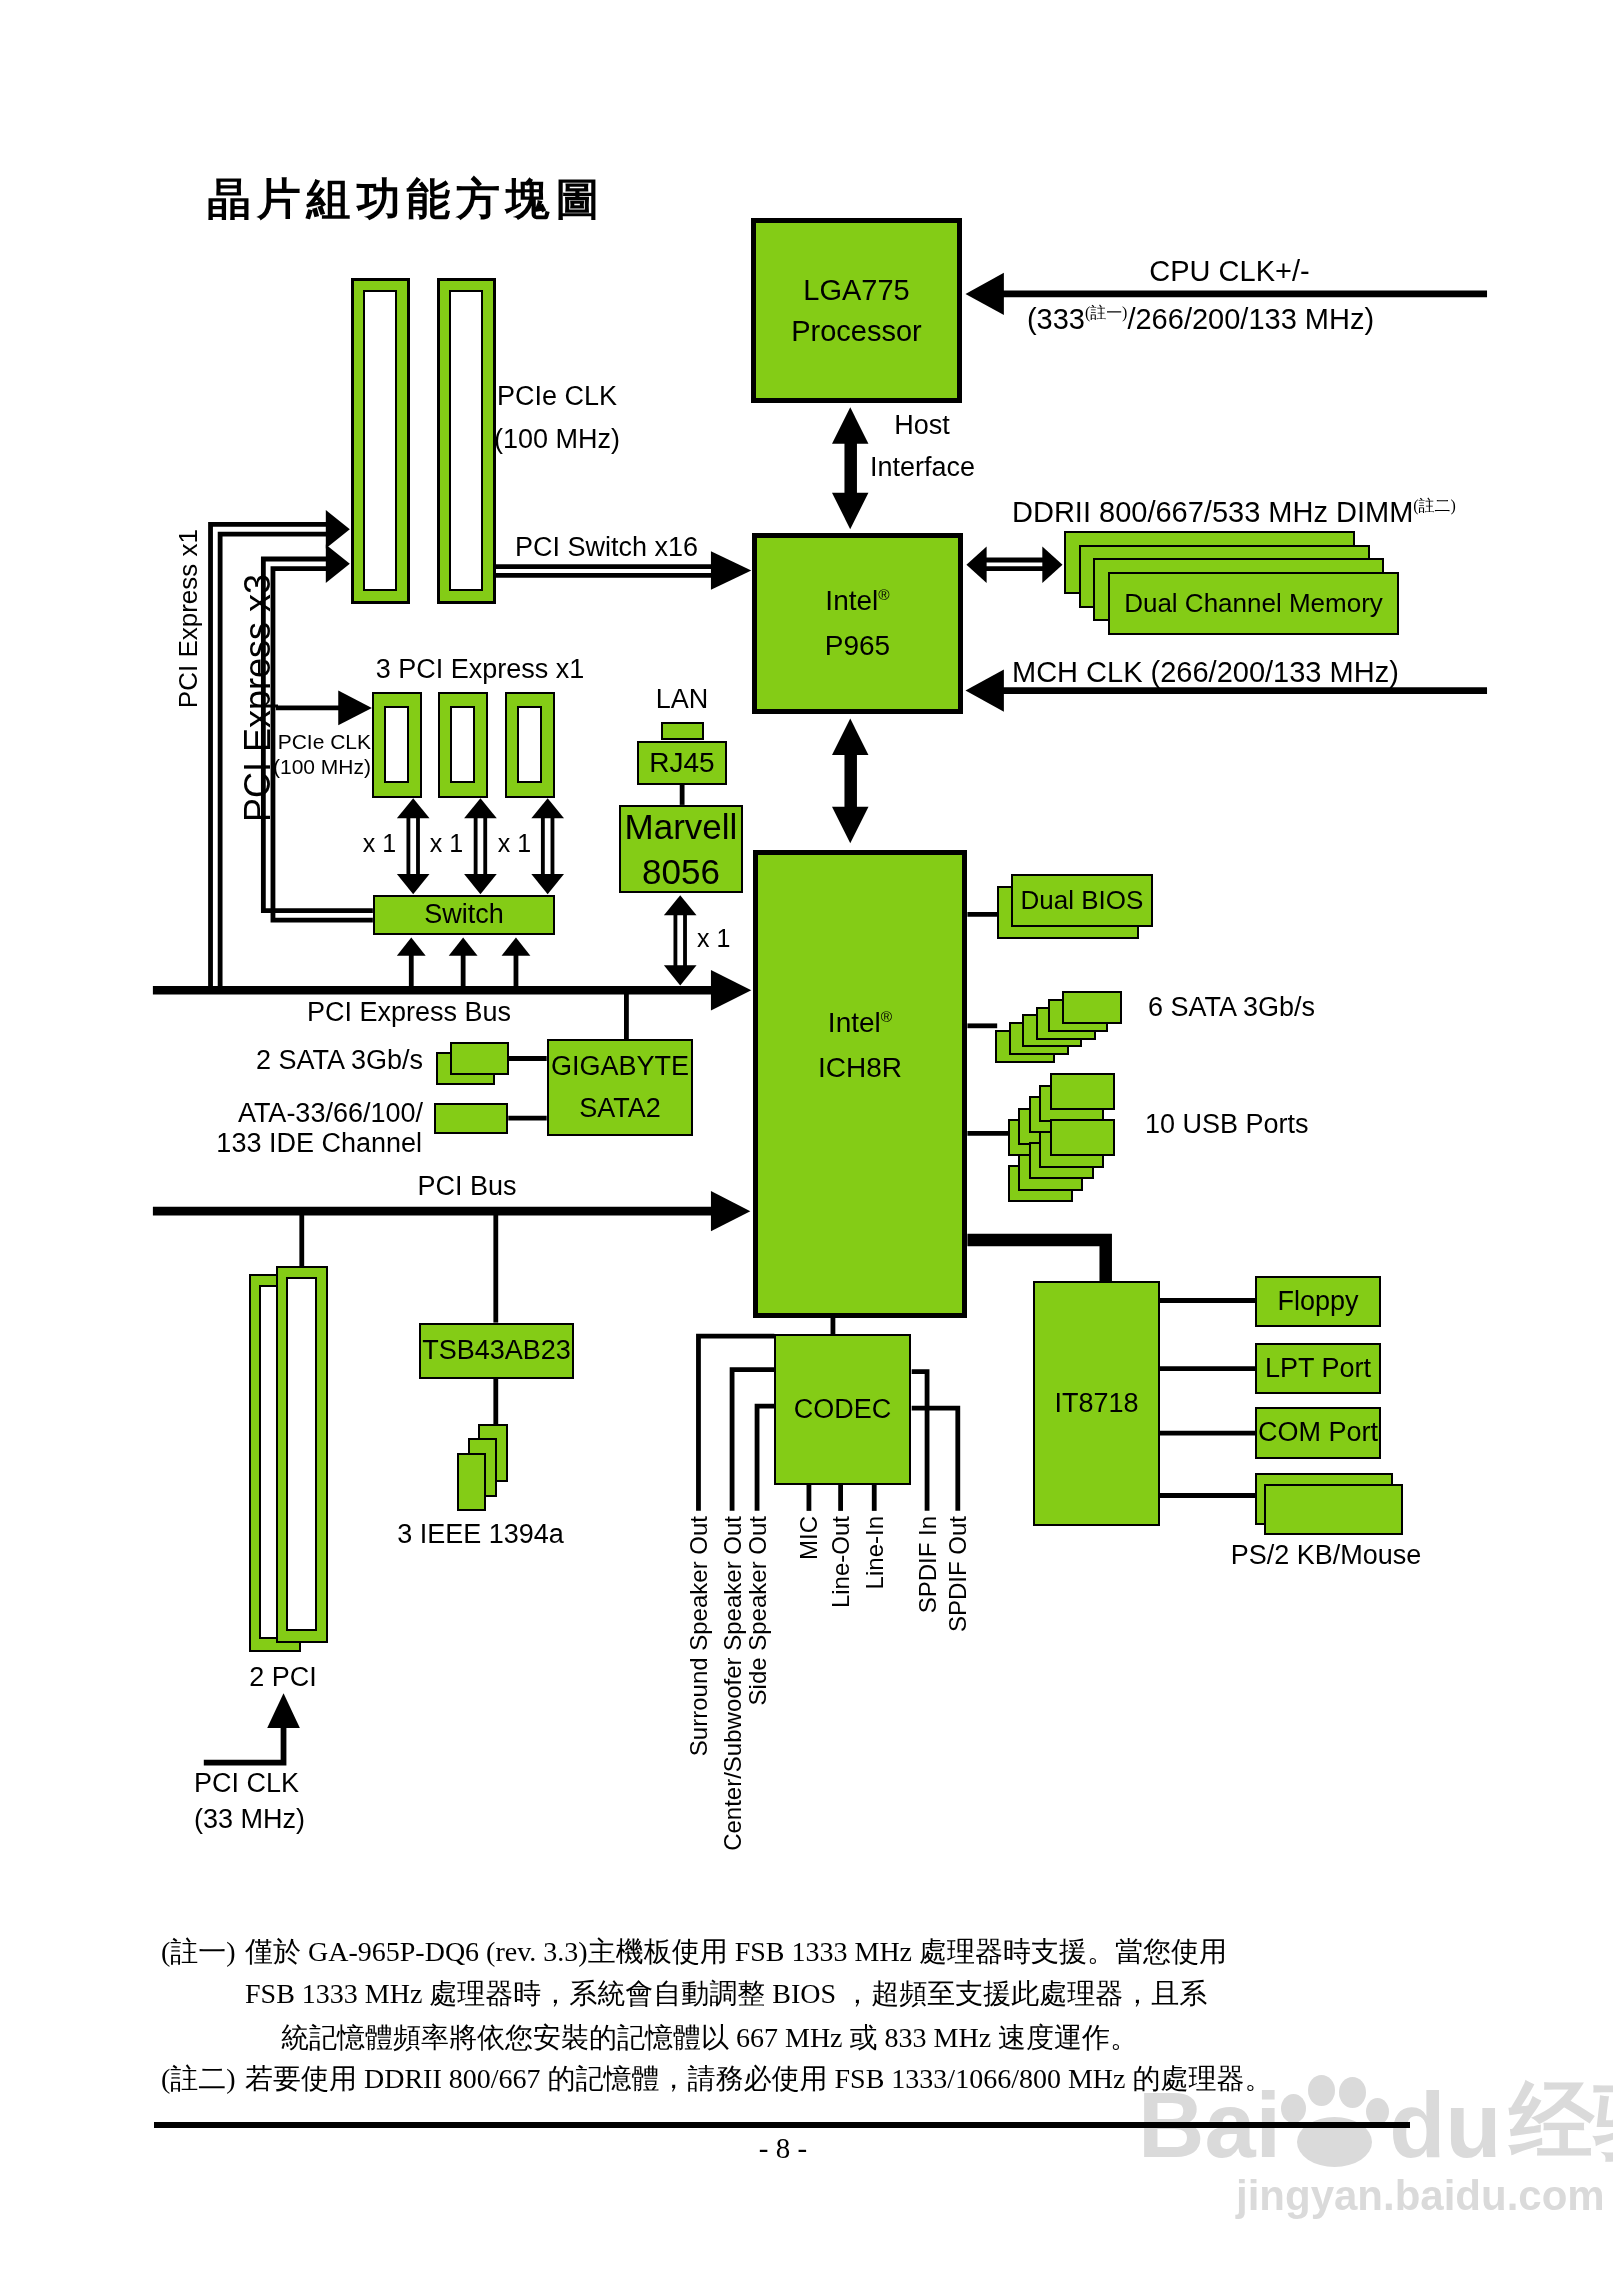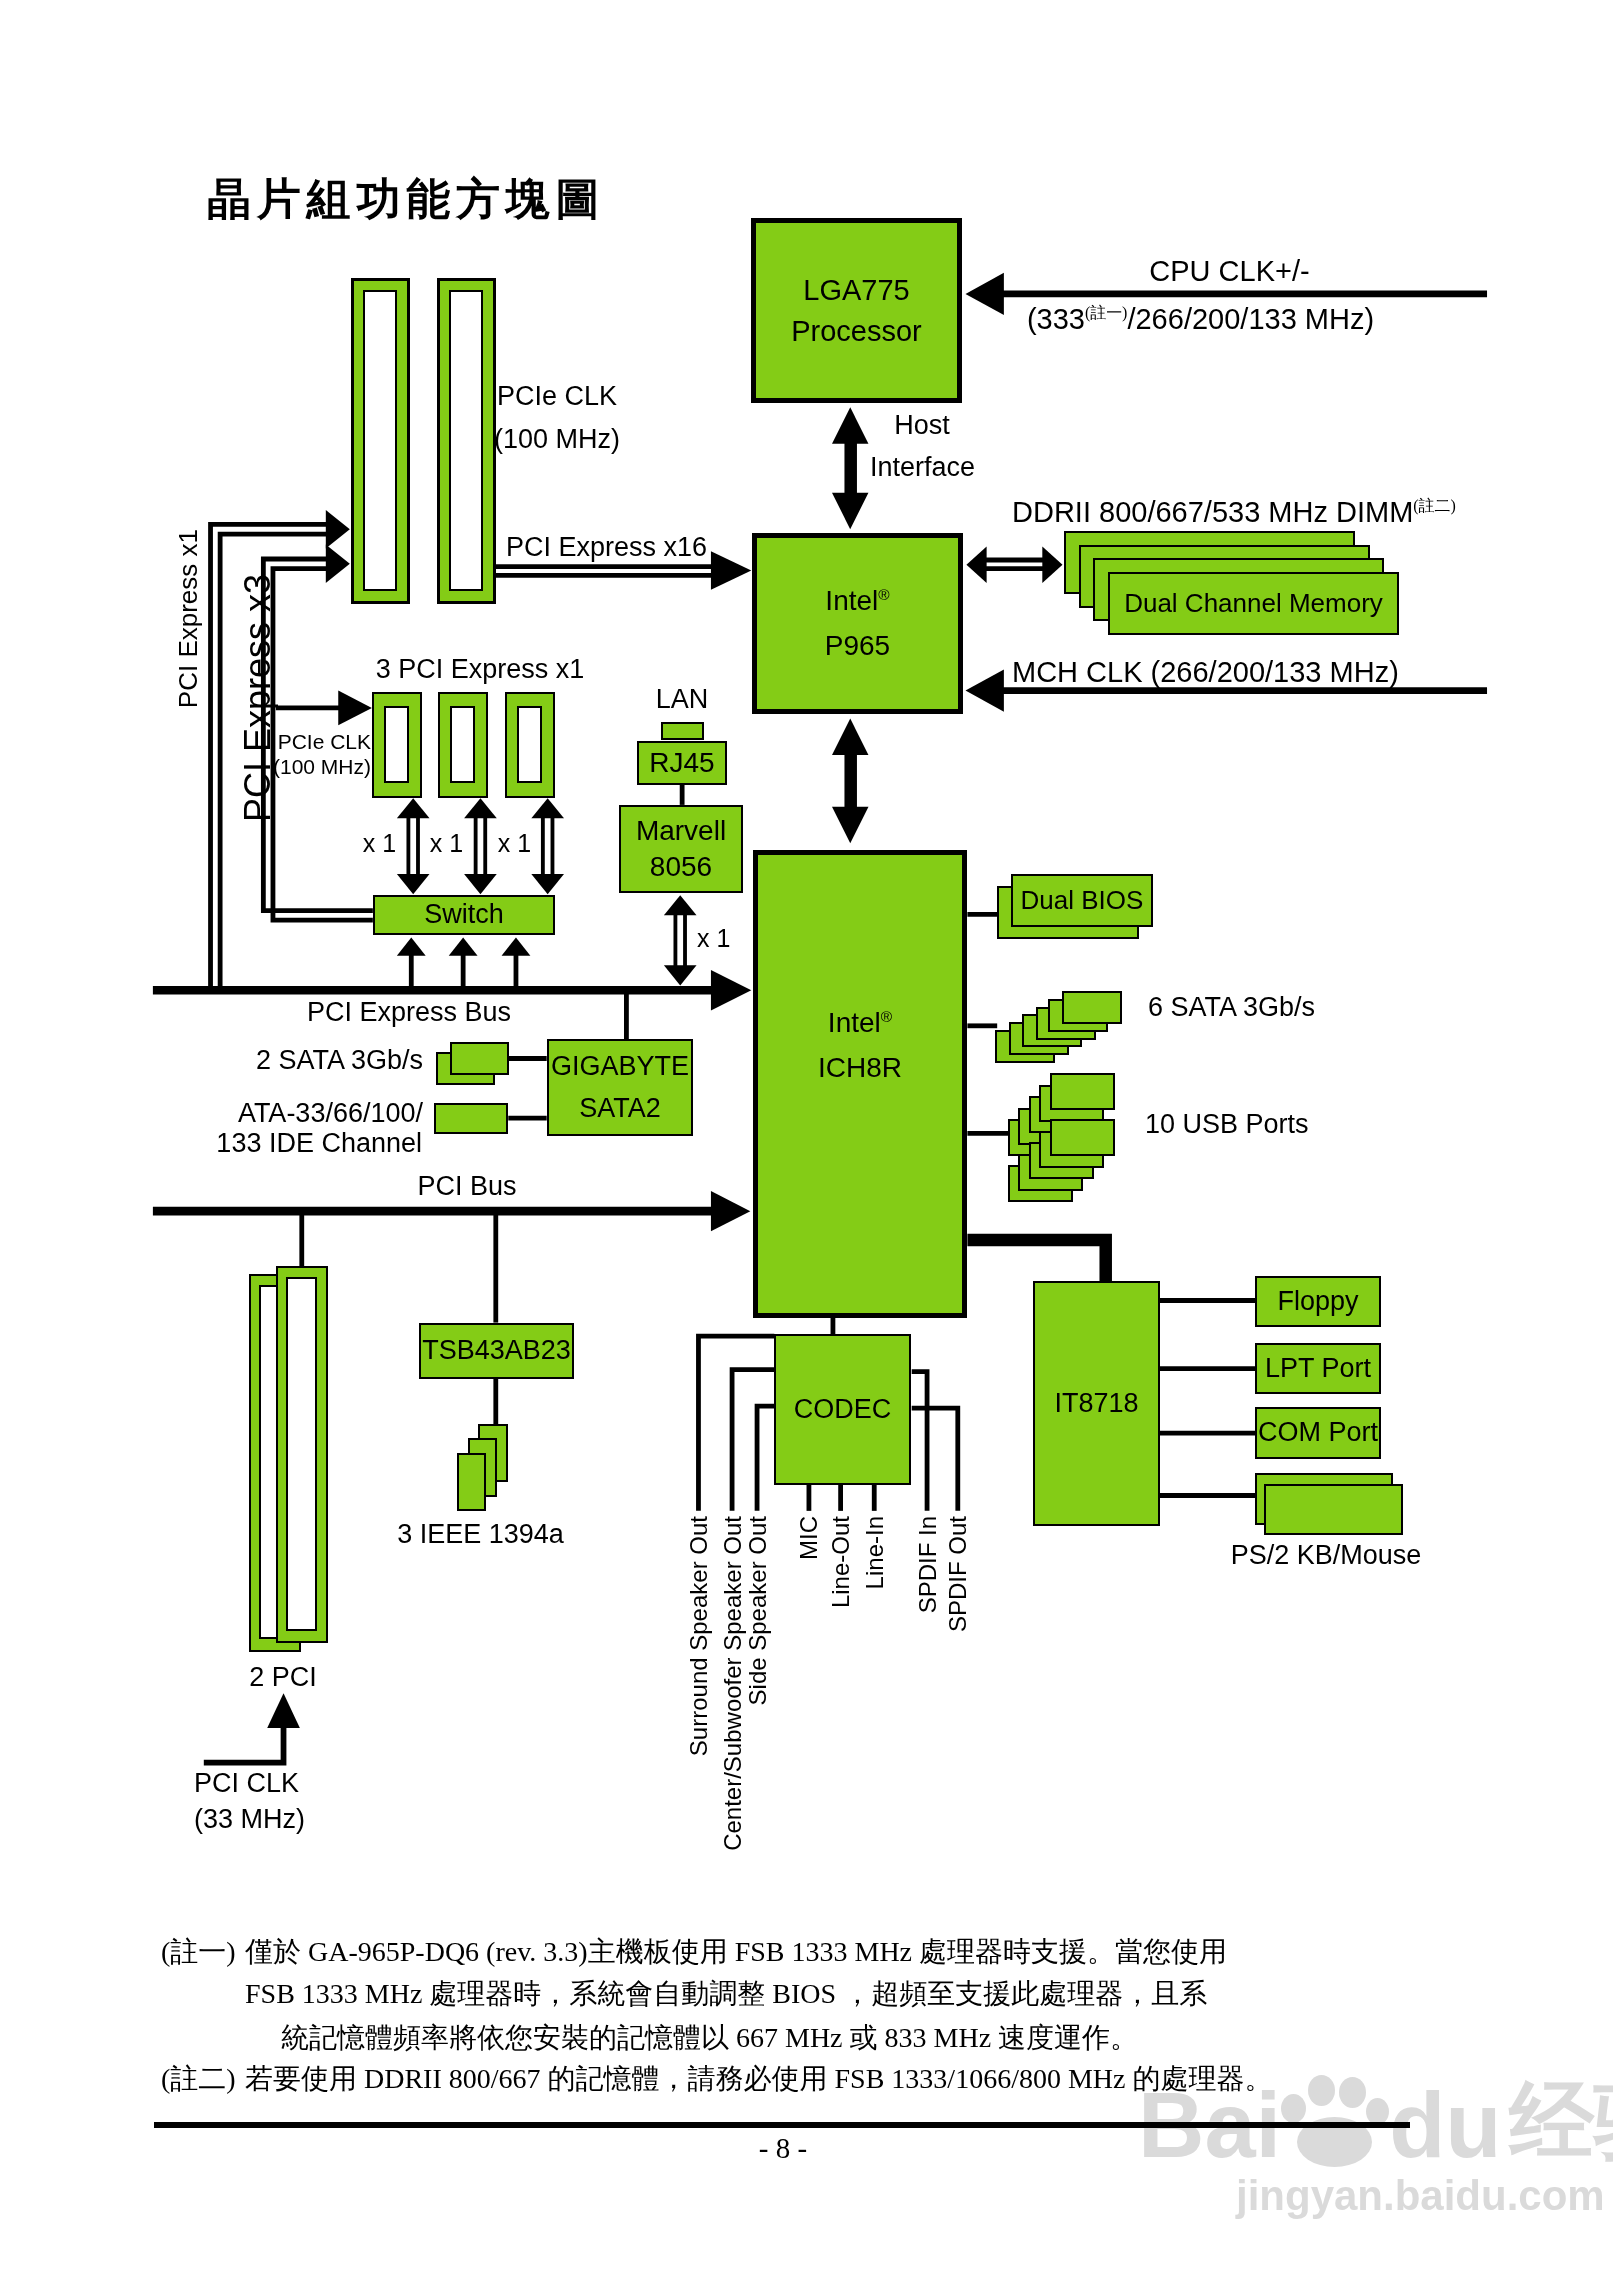--- a/index.html
+++ b/index.html
@@ -156,21 +156,21 @@
   </div>
   <div class="box b4" style="left:437px;top:278px;width:59px;height:326px;">
     <div class="inner" style="left:8.6px;top:8.6px;width:34px;height:301px;"></div>
   </div>
 
   <div class="vlbl" style="left:174px;top:529px;font-size:26px;">PCI Express x1</div>
   <div class="vlbl" style="left:239px;top:574px;font-size:36px;line-height:38px;">PCI Express x3</div>
 
   <div class="lbl c" style="left:485px;top:382px;width:144px;font-size:27px;">PCIe CLK</div>
   <div class="lbl c" style="left:480px;top:425px;width:154px;font-size:27px;">(100 MHz)</div>
-  <div class="lbl c" style="left:492px;top:533px;width:229px;font-size:27px;">PCI Express x16</div>
+  <div class="lbl c" style="left:492px;top:533px;width:229px;font-size:27px;">PCI Switch x16</div>
 
   <div class="box b6" style="left:751px;top:218px;width:211px;height:185px;font-size:29px;line-height:1.4;">
     <span>LGA775</span>
     <span>Processor</span>
   </div>
   <div class="lbl c" style="left:1047px;top:256px;width:365px;font-size:29px;">CPU CLK+/-</div>
   <div class="lbl c" style="left:999px;top:304px;width:403px;font-size:29px;">
     <span>(333</span><sup class="cjk">(註一)</sup><span>/266/200/133 MHz)</span>
   </div>
   <div class="lbl c" style="left:869px;top:411px;width:106px;font-size:27px;">Host</div>
@@ -210,21 +210,21 @@
   <div class="box" style="left:373px;top:895px;width:182px;height:40px;font-size:27px;">
     <span>Switch</span>
   </div>
   <div class="lbl c" style="left:296px;top:998px;width:226px;font-size:27px;">PCI Express Bus</div>
 
   <div class="lbl c" style="left:637px;top:685px;width:90px;font-size:27px;">LAN</div>
   <div class="box" style="left:661px;top:722px;width:43px;height:18px;"></div>
   <div class="box" style="left:637px;top:741px;width:90px;height:44px;font-size:28px;">
     <span>RJ45</span>
   </div>
-  <div class="box" style="left:619px;top:805px;width:124px;height:88px;font-size:28px;">
+  <div class="box" style="left:619px;top:805px;width:124px;height:88px;font-size:35px;">
     <span>Marvell</span>
     <span>8056</span>
   </div>
   <div class="lbl" style="left:697px;top:925px;width:50px;font-size:25px;">x 1</div>
 
   <div class="box b6" style="left:753px;top:850px;width:214px;height:468px;font-size:28px;line-height:1.6;padding-bottom:77px;">
     <span><span>Intel</span><sup>®</sup></span>
     <span>ICH8R</span>
   </div>
 

